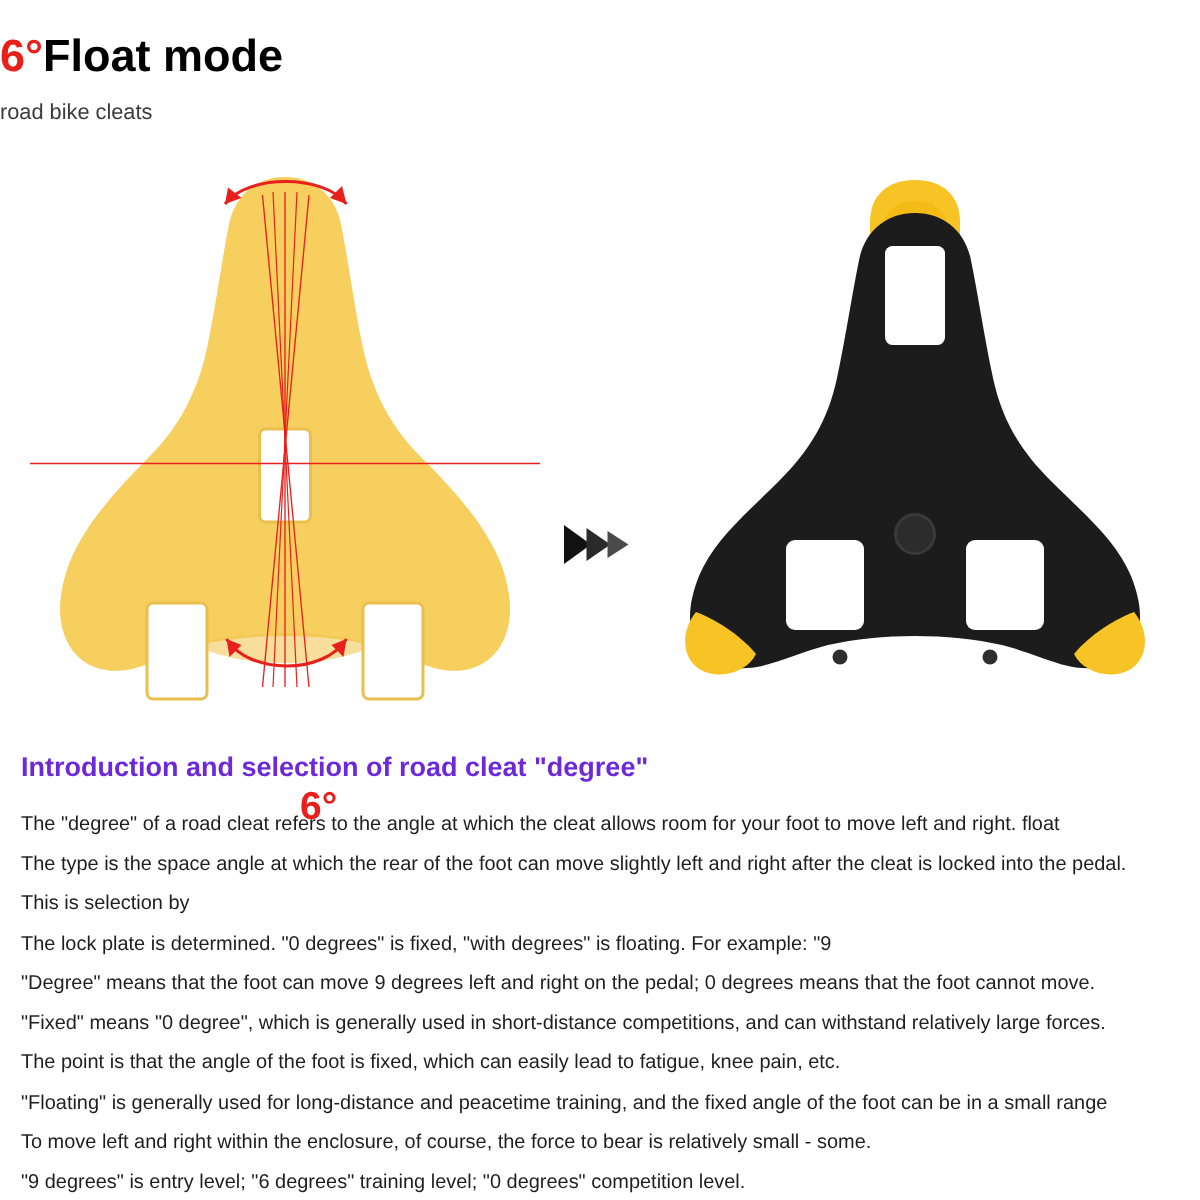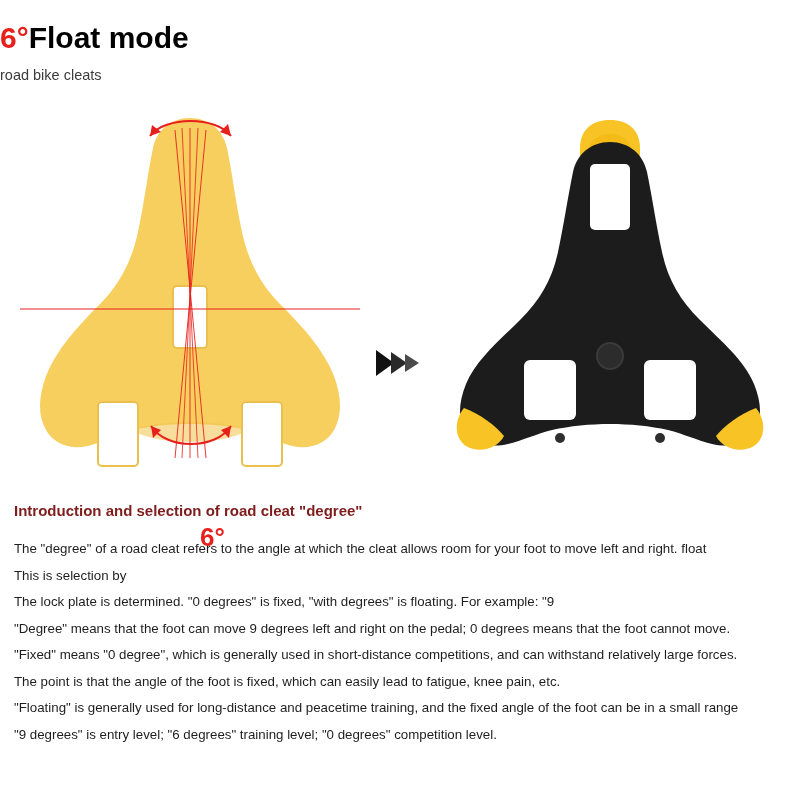--- a/index.html
+++ b/index.html
@@ -82,23 +82,23 @@
   }
 
   
   .body-wrap {
     position: absolute;
     left: 14px;
     top: 500px;
     width: 780px;
   }
   .section-heading {
-    font-size: 15px;
+    font-size: 18px;
     font-weight: bold;
-    color: #7f1d1d;
+    color: #6d28d9;
     margin-bottom: 14px;
     line-height: 22px;
   }
   .para {
     font-size: 13.3px;
     color: #1e1e1e;
     line-height: 26.5px;
     white-space: nowrap;
   }
 </style>
@@ -205,22 +205,24 @@
       <circle cx="120" cy="330" r="5" fill="#2e2e2e"></circle>
       <circle cx="220" cy="330" r="5" fill="#2e2e2e"></circle>
     </svg>
 
     <div class="angle-label">6°</div>
   </div>
 
   <div class="body-wrap">
     <div class="section-heading">Introduction and selection of road cleat "degree"</div>
     <div class="para">The "degree" of a road cleat refers to the angle at which the cleat allows room for your foot to move left and right. float</div>
+    <div class="para">The type is the space angle at which the rear of the foot can move slightly left and right after the cleat is locked into the pedal.</div>
     <div class="para">This is selection by</div>
     <div class="para">The lock plate is determined. "0 degrees" is fixed, "with degrees" is floating. For example: "9</div>
     <div class="para">"Degree" means that the foot can move 9 degrees left and right on the pedal; 0 degrees means that the foot cannot move.</div>
     <div class="para">"Fixed" means "0 degree", which is generally used in short-distance competitions, and can withstand relatively large forces.</div>
     <div class="para">The point is that the angle of the foot is fixed, which can easily lead to fatigue, knee pain, etc.</div>
     <div class="para">"Floating" is generally used for long-distance and peacetime training, and the fixed angle of the foot can be in a small range</div>
+    <div class="para">To move left and right within the enclosure, of course, the force to bear is relatively small - some.</div>
     <div class="para">"9 degrees" is entry level; "6 degrees" training level; "0 degrees" competition level.</div>
   </div>
 
 </div>
 
 </body></html>

